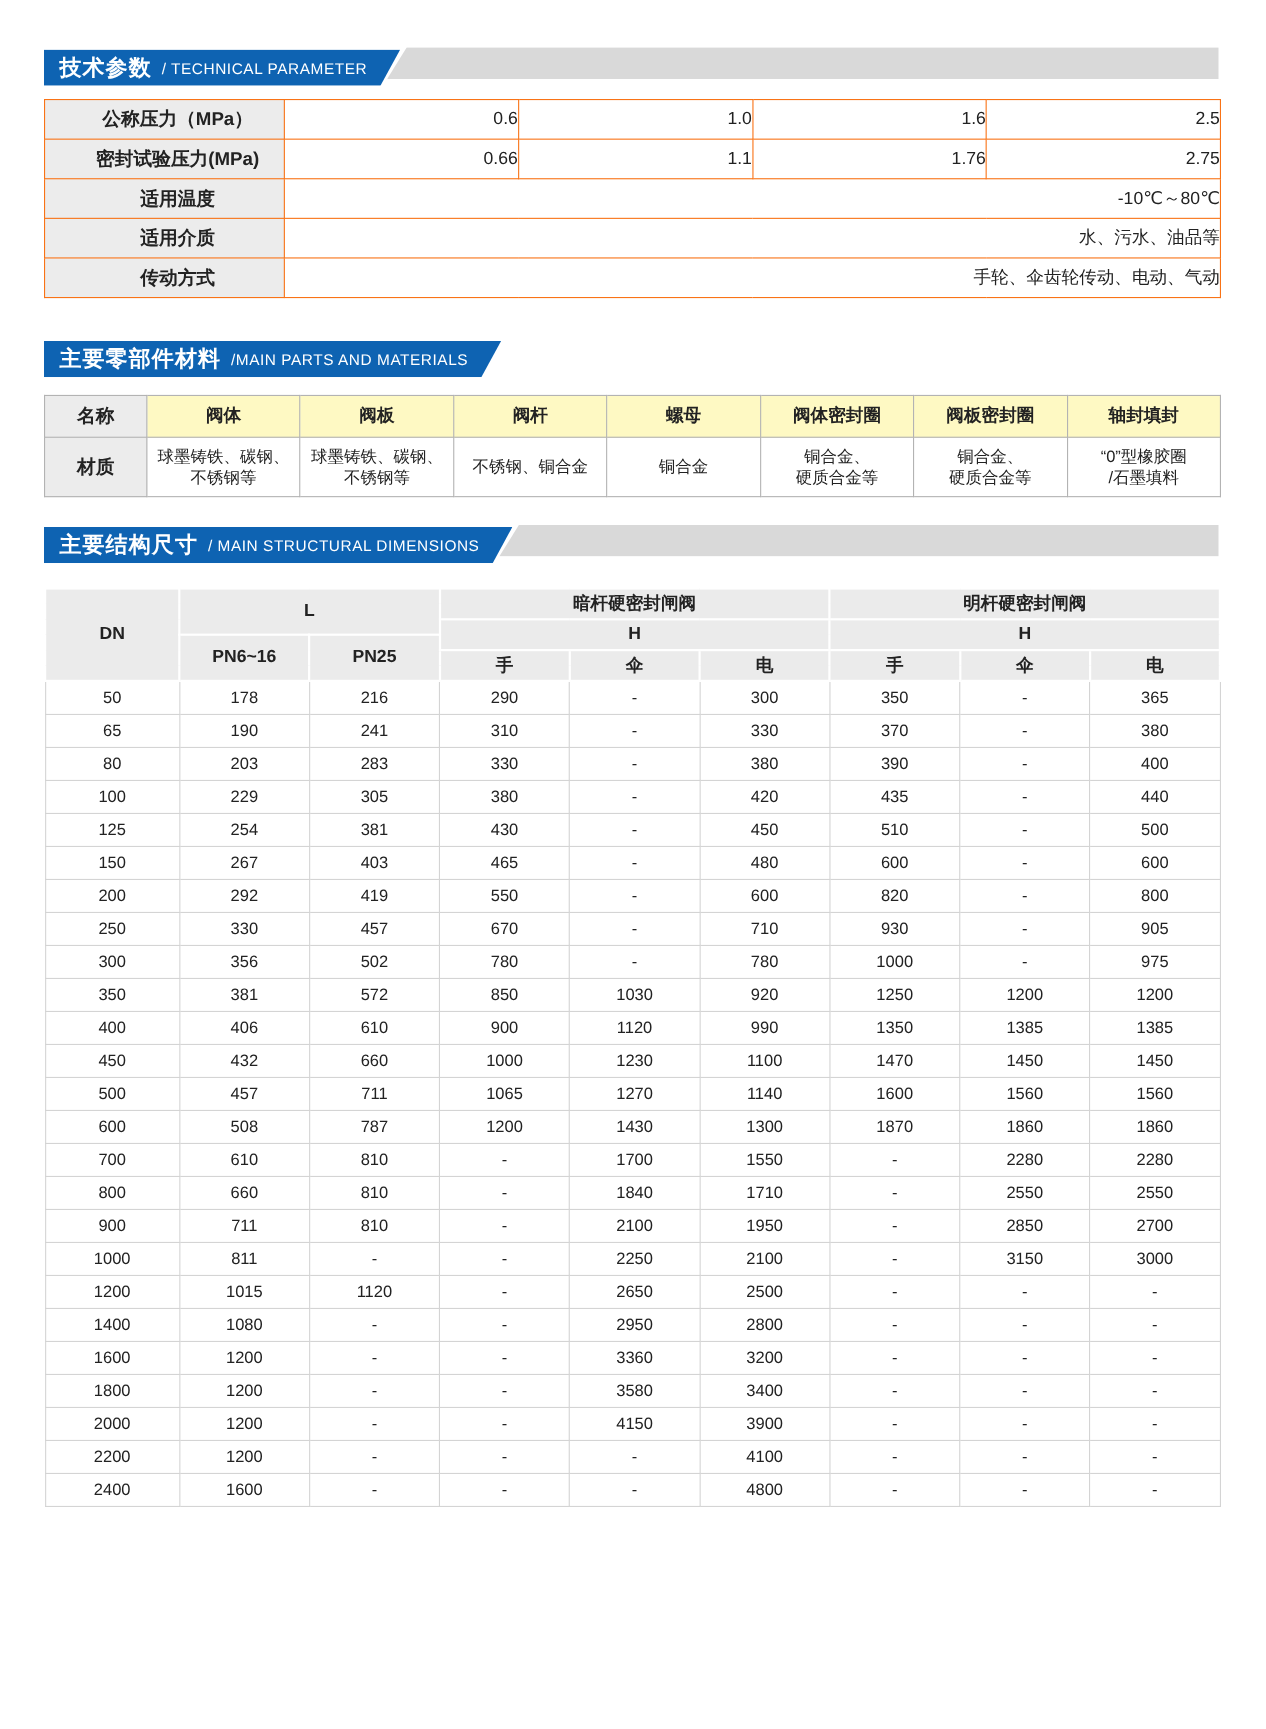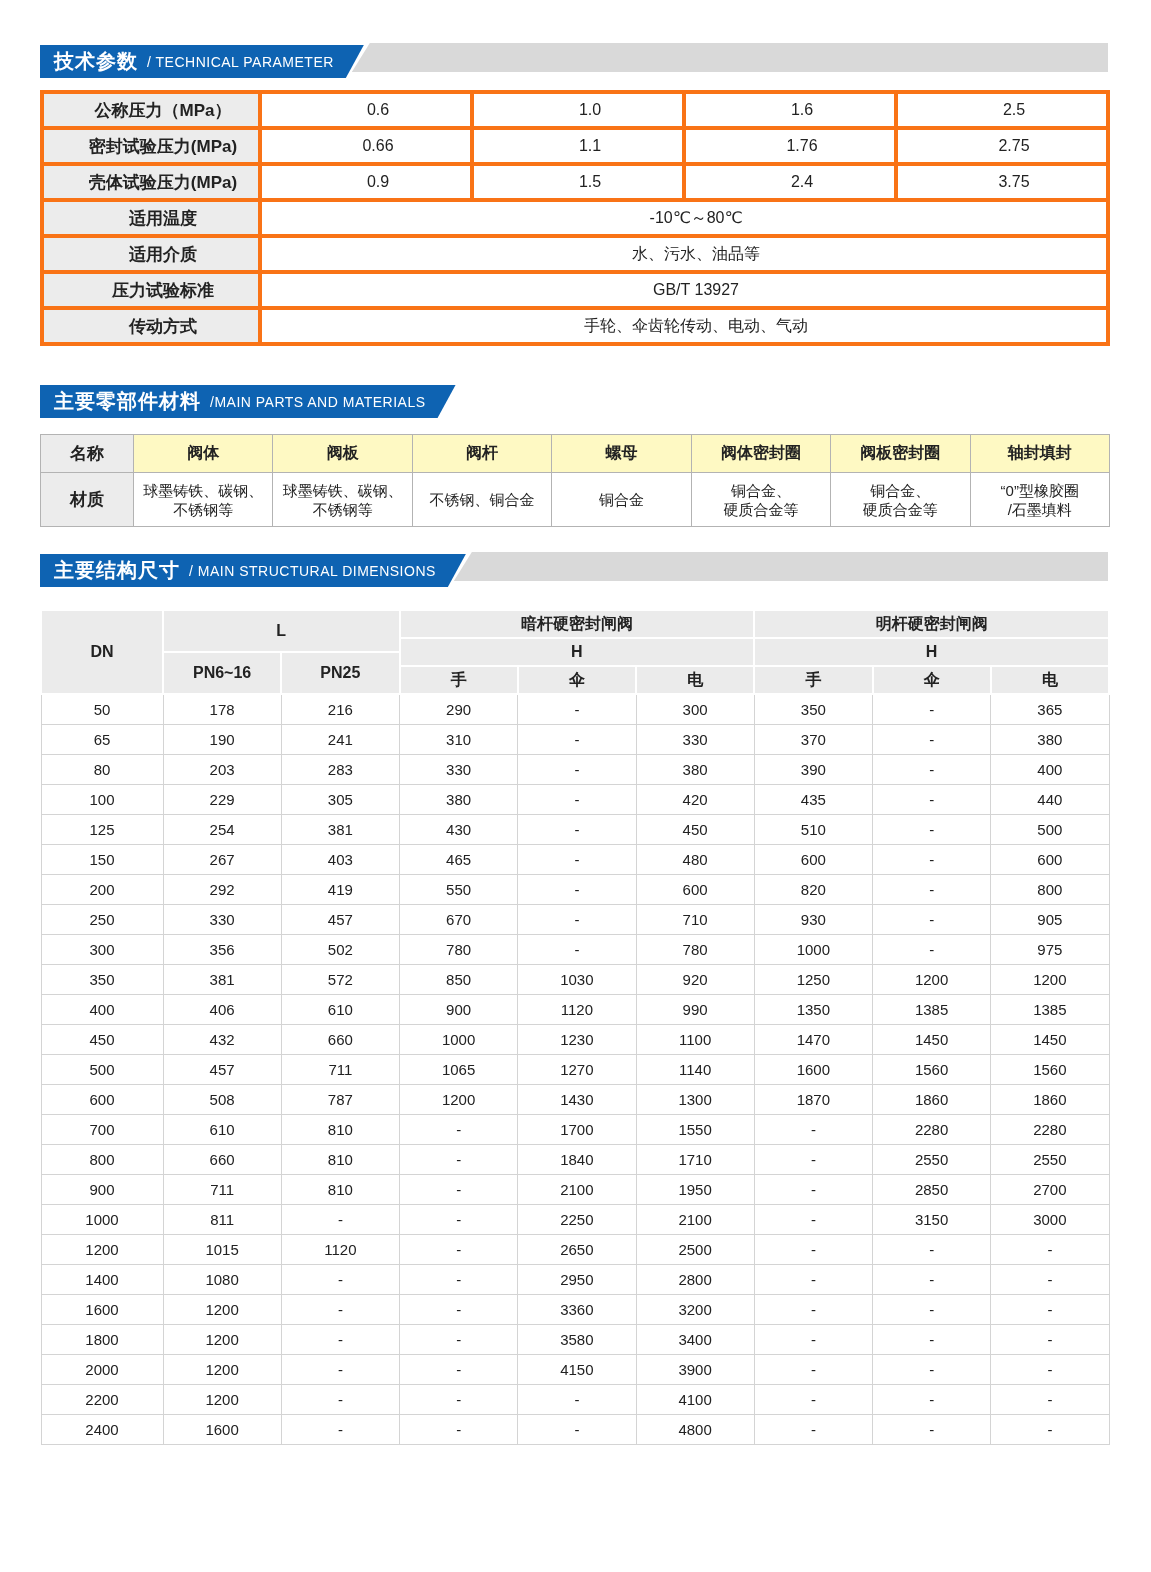--- a/index.html
+++ b/index.html
@@ -42,23 +42,23 @@
   }
   #banner-technical { margin-top: 45px; }
   #banner-materials { margin-top: 39px; flex-direction: column; }
   #banner-dimensions { margin-top: 27px; }
 
   
   table { border-collapse: collapse; width: 100%; table-layout: fixed; text-align: center; }
 
   
   .t-params { margin-top: 12px; }
-  .t-params th, .t-params td { border: 4px solid #f97316; height: 36px; vertical-align: middle; padding-left: 24px; }
+  .t-params th, .t-params td { border: 1px solid #f97316; height: 36px; vertical-align: middle; padding-left: 24px; }
   .t-params th { background: #ececec; font-weight: bold; font-size: 17px; }
-  .t-params td { font-size: 16px; }
+  .t-params td { font-size: 16px; text-align: right; }
 
   
   .t-mat { margin-top: 16px; }
   .t-mat th, .t-mat td { border: 1px solid #b3b3b3; vertical-align: middle; }
   .t-mat .rowlabel { background: #ececec; font-weight: bold; font-size: 17px; }
   .t-mat thead tr { height: 38px; padding-left: 48px; }
   .t-mat tbody tr { height: 54px; }
   .t-mat thead th.name-cell { background: #fef9c3; font-weight: bold; font-size: 16px; }
   .t-mat tbody td { font-size: 15px; white-space: pre-line; line-height: 19px; }
 
@@ -110,37 +110,26 @@
             <td colspan="1">2.5</td>
           </tr>
           <tr>
             <th>密封试验压力(MPa)</th>
             <td colspan="1">0.66</td>
             <td colspan="1">1.1</td>
             <td colspan="1">1.76</td>
             <td colspan="1">2.75</td>
           </tr>
           <tr>
-            <th>壳体试验压力(MPa)</th>
-            <td colspan="1">0.9</td>
-            <td colspan="1">1.5</td>
-            <td colspan="1">2.4</td>
-            <td colspan="1">3.75</td>
-          </tr>
-          <tr>
             <th>适用温度</th>
             <td colspan="4">-10℃～80℃</td>
           </tr>
           <tr>
             <th>适用介质</th>
             <td colspan="4">水、污水、油品等</td>
-          </tr>
-          <tr>
-            <th>压力试验标准</th>
-            <td colspan="4">GB/T 13927</td>
           </tr>
           <tr>
             <th>传动方式</th>
             <td colspan="4">手轮、伞齿轮传动、电动、气动</td>
           </tr>
         </tbody>
     </table>
 
     <div class="banner" id="banner-materials">
       <div class="banner-blue">

